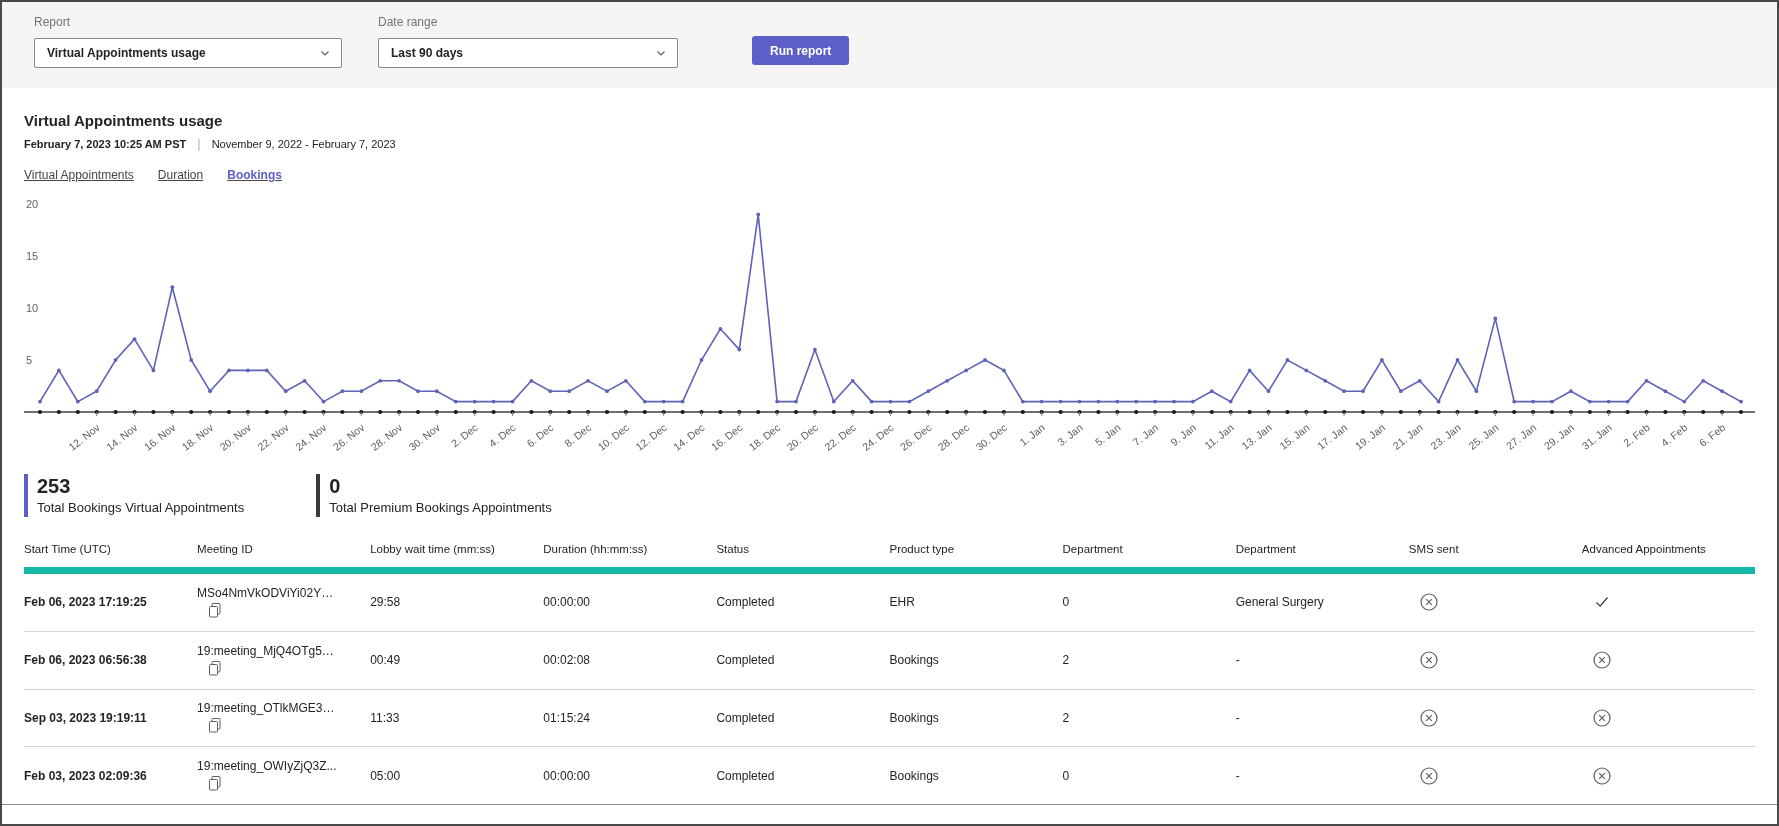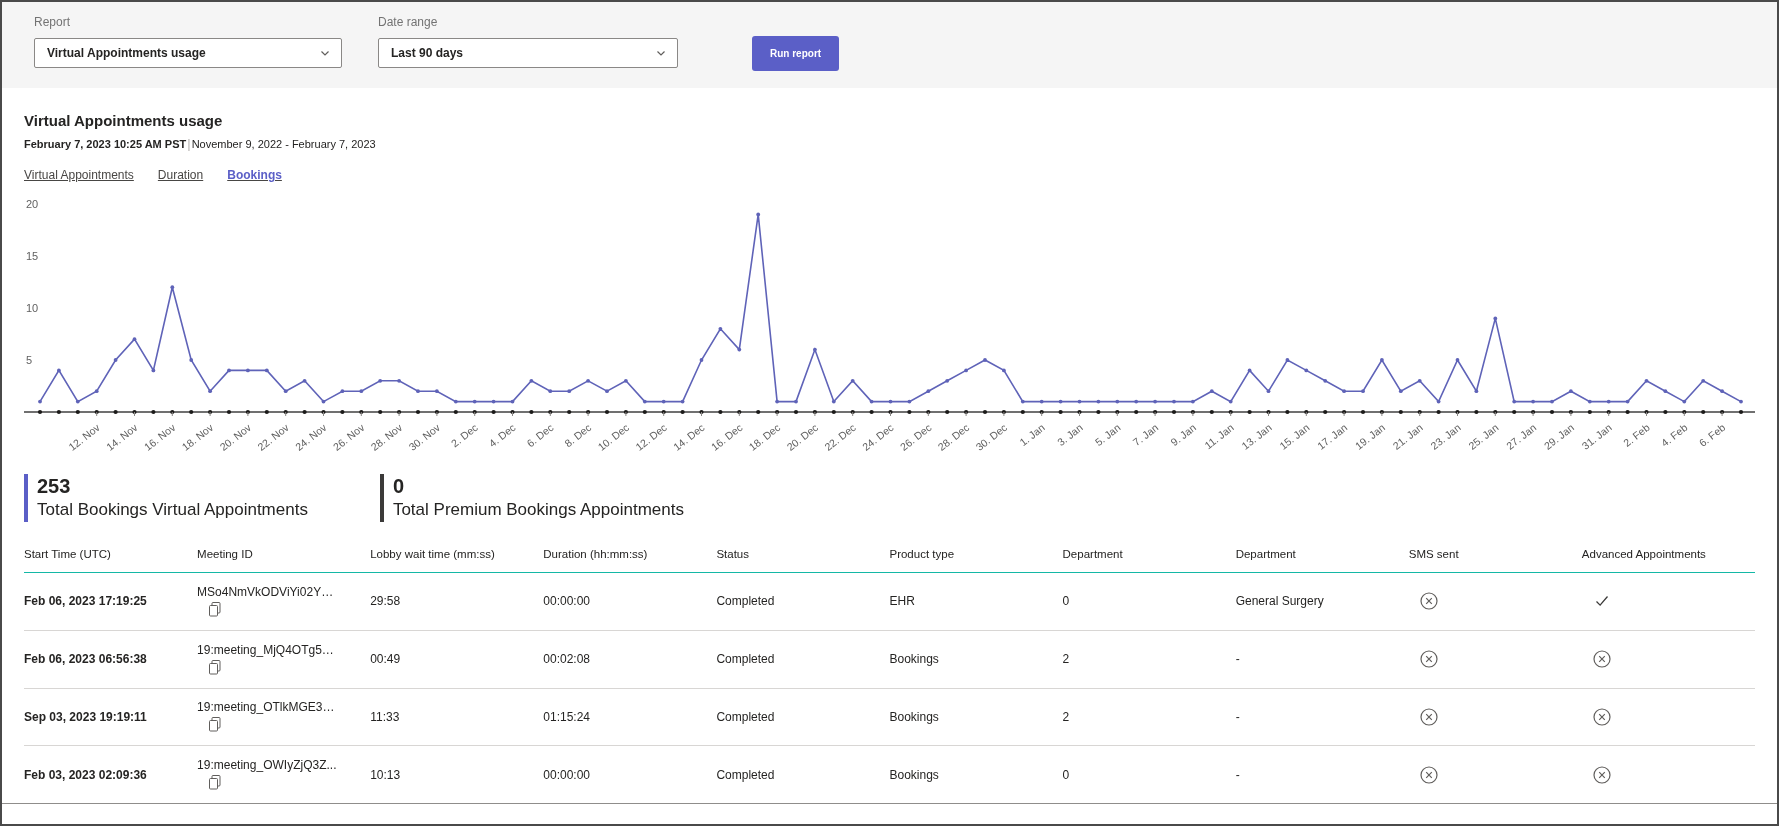--- a/index.html
+++ b/index.html
@@ -4,39 +4,39 @@
 <style>
   html,body{margin:0;padding:0;background:#fff;font-family:"Liberation Sans",sans-serif;color:#252423;}
   .page{width:1779px;height:826px;box-sizing:border-box;border:2px solid #4a4a4a;background:#fff;overflow:hidden;}
   
   .toolbar{background:#f5f5f5;height:86px;box-sizing:border-box;padding:13px 0 0 32px;display:flex;align-items:flex-start;}
   .field{display:flex;flex-direction:column;margin-right:36px;}
   .field .flabel{font-size:12px;color:#737373;margin-bottom:9px;}
   .select{width:308px;height:30px;box-sizing:border-box;background:#fff;border:1px solid #8a8886;border-radius:2px;display:flex;align-items:center;justify-content:space-between;padding:0 10px 0 12px;font-size:12px;font-weight:600;color:#252423;cursor:pointer;}
   .select.narrow{width:300px;}
   .chev{width:12px;height:12px;flex:0 0 auto;}
-  .run-btn{height:35px;margin-top:21px;margin-left:38px;padding:0 18px;background:#5b5fc7;border:none;border-radius:3px;color:#fff;font-size:10px;font-weight:600;font-family:inherit;cursor:pointer;}
+  .run-btn{height:29px;margin-top:21px;margin-left:38px;padding:0 18px;background:#5b5fc7;border:none;border-radius:3px;color:#fff;font-size:12px;font-weight:600;font-family:inherit;cursor:pointer;}
   
   .content{padding:20px 22px 0 22px;}
   .page-title{font-size:15px;font-weight:700;margin:4px 0 7px 0;}
-  .meta{display:flex;align-items:center;gap:1px;font-size:11px;color:#252423;}
+  .meta{display:flex;align-items:center;gap:11px;font-size:11px;color:#252423;}
   .meta .generated{font-weight:700;}
   .meta .sep{color:#b5b3b1;font-size:13px;}
   .tabs{margin-top:17px;display:flex;gap:24px;font-size:12px;color:#484644;text-decoration:underline;}
   .tab{cursor:pointer;}
   .tab.active{color:#5b5fc7;font-weight:700;}
   .chart-wrap{margin-top:10px;}
   
   .metrics{display:flex;gap:72px;margin-top:4px;}
   .metric{border-left:4px solid #5b5fc7;padding:1px 0 2px 9px;}
   .metric .value{font-size:20px;font-weight:700;line-height:1.15;}
-  .metric .mlabel{font-size:17px;color:#252423;margin-top:2px;text-align:center;}
+  .metric .mlabel{font-size:13px;color:#252423;margin-top:2px;text-align:center;}
   
   table.grid{width:100%;border-collapse:collapse;margin-top:18px;table-layout:fixed;}
-  table.grid th{text-align:left;font-weight:400;font-size:11.5px;color:#252423;padding:8px 8px 12px 0;border-bottom:1px solid #14b8a6;}
+  table.grid th{text-align:left;font-weight:400;font-size:11.5px;color:#252423;padding:8px 8px 12px 0;border-bottom:7px solid #14b8a6;}
   table.grid td{font-size:12px;color:#252423;padding:11px 8px 11px 0;border-bottom:1px solid #d8d6d4;vertical-align:middle;}
   table.grid tr:last-child td{border-bottom:none;}
   td.start-cell span{font-weight:700;}
   td.id-cell span{display:inline-block;vertical-align:middle;max-width:140px;overflow:hidden;text-overflow:ellipsis;white-space:nowrap;}
   .copy-icon{vertical-align:middle;margin-left:8px;cursor:pointer;}
   td.icon-cell svg{margin-left:10px;display:block;}
   .bottom-rule{height:1px;background:#8f8d8b;margin:0 -22px;}
 </style>
 </head>
 <body>
@@ -458,21 +458,21 @@
                 <path d="M7.2 7.2l5.6 5.6M12.8 7.2l-5.6 5.6" stroke="#605e5c" stroke-width="1.2"></path>
               </svg>
             </td>
           </tr>
           <tr>
             <td class="start-cell"><span>Feb 03, 2023 02:09:36</span></td>
             <td class="id-cell"><span>19:meeting_OWIyZjQ3Z...</span><svg width="20" height="20" viewBox="0 0 20 20" class="copy-icon">
                 <rect x="7" y="3.5" width="8" height="10.5" rx="1" fill="none" stroke="#605e5c"></rect>
                 <rect x="4.5" y="6.5" width="8" height="10.5" rx="1" fill="#fff" stroke="#605e5c"></rect>
               </svg></td>
-            <td><span>10:13</span></td>
+            <td><span>05:00</span></td>
             <td><span>00:00:00</span></td>
             <td><span>Completed</span></td>
             <td><span>Bookings</span></td>
             <td><span>0</span></td>
             <td><span>-</span></td>
             <td class="icon-cell">
               <svg width="20" height="20" viewBox="0 0 20 20">
                 <circle cx="10" cy="10" r="8" fill="none" stroke="#605e5c" stroke-width="1.2"></circle>
                 <path d="M7.2 7.2l5.6 5.6M12.8 7.2l-5.6 5.6" stroke="#605e5c" stroke-width="1.2"></path>
               </svg>

